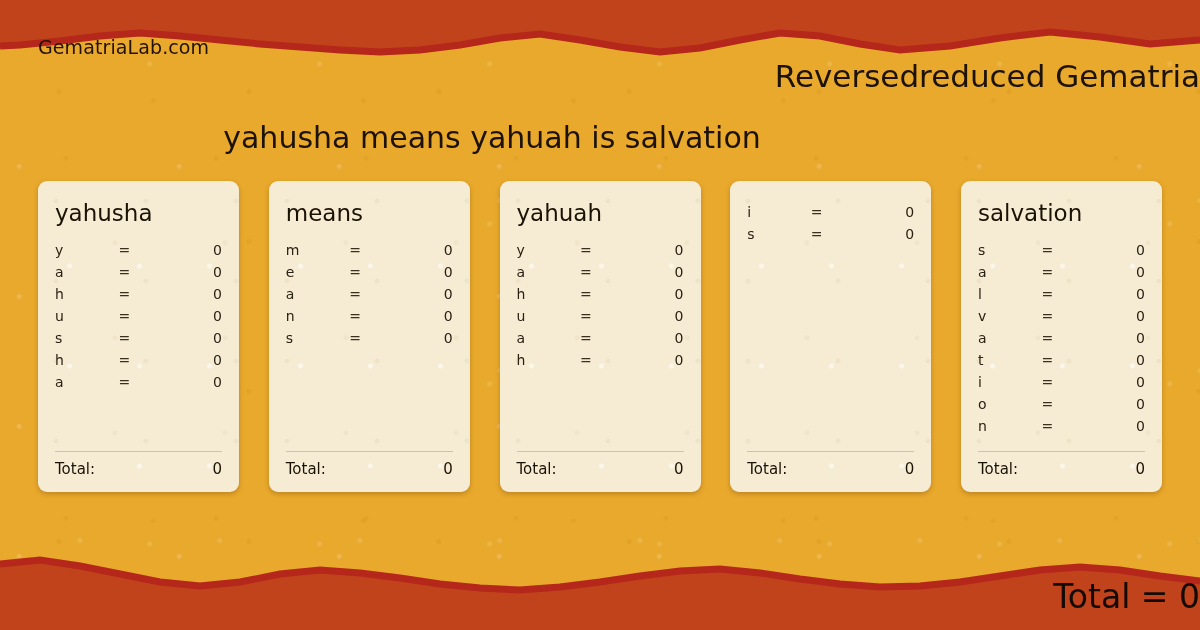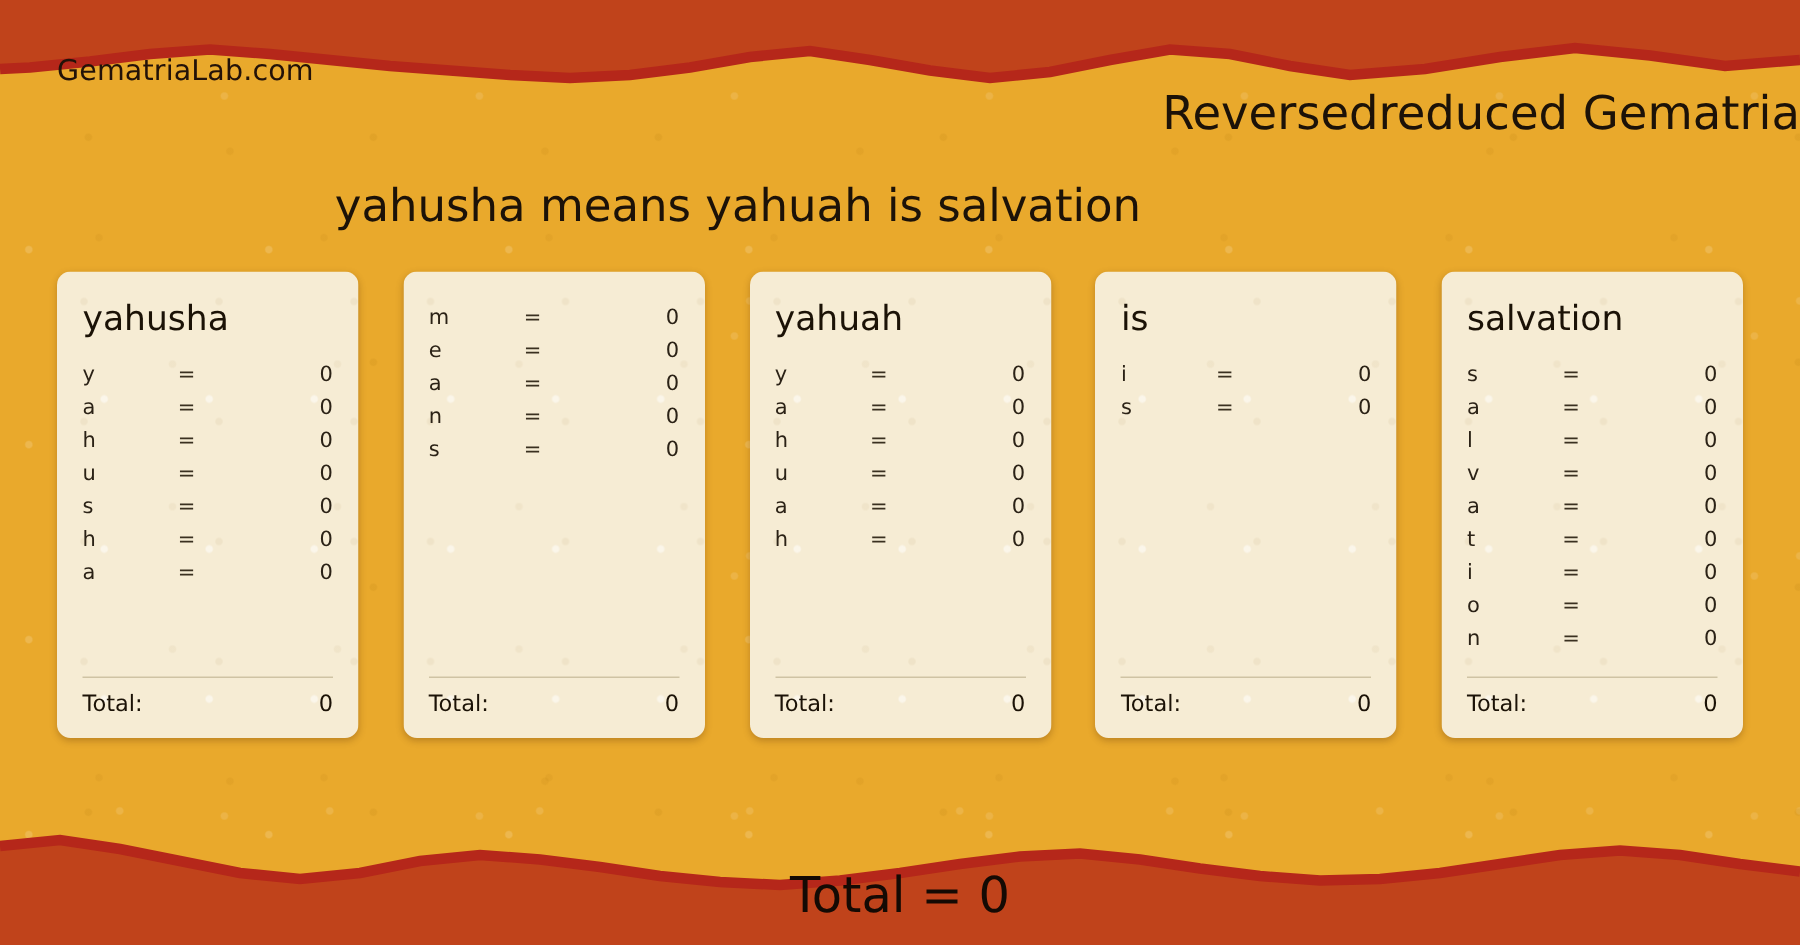--- a/index.html
+++ b/index.html
@@ -133,21 +133,21 @@
     font-size: 15px;
     color: #1b1206;
   }
 
   
   #grand-total {
     position: absolute;
     bottom: 14px;
     left: 0;
     width: 1200px;
-    text-align: center;
+    text-align: right;
     font-size: 33px;
     color: #140a04;
     z-index: 6;
   }
 </style>
 </head>
 <body>
 
 <div id="page"></div>
 
@@ -222,20 +222,21 @@
           <span class="val">0</span>
         </div>
       </div>
       <div class="divider"></div>
       <div class="total-row">
         <span>Total:</span>
         <span>0</span>
       </div>
     </div>
     <div class="card">
+      <div class="card-title">means</div>
       <div class="rows">
         <div class="row">
           <span class="ltr">m</span>
           <span class="eq">=</span>
           <span class="val">0</span>
         </div>
         <div class="row">
           <span class="ltr">e</span>
           <span class="eq">=</span>
           <span class="val">0</span>
@@ -296,21 +297,20 @@
           <span class="val">0</span>
         </div>
       </div>
       <div class="divider"></div>
       <div class="total-row">
         <span>Total:</span>
         <span>0</span>
       </div>
     </div>
     <div class="card">
-      <div class="card-title">is</div>
       <div class="rows">
         <div class="row">
           <span class="ltr">i</span>
           <span class="eq">=</span>
           <span class="val">0</span>
         </div>
         <div class="row">
           <span class="ltr">s</span>
           <span class="eq">=</span>
           <span class="val">0</span>

